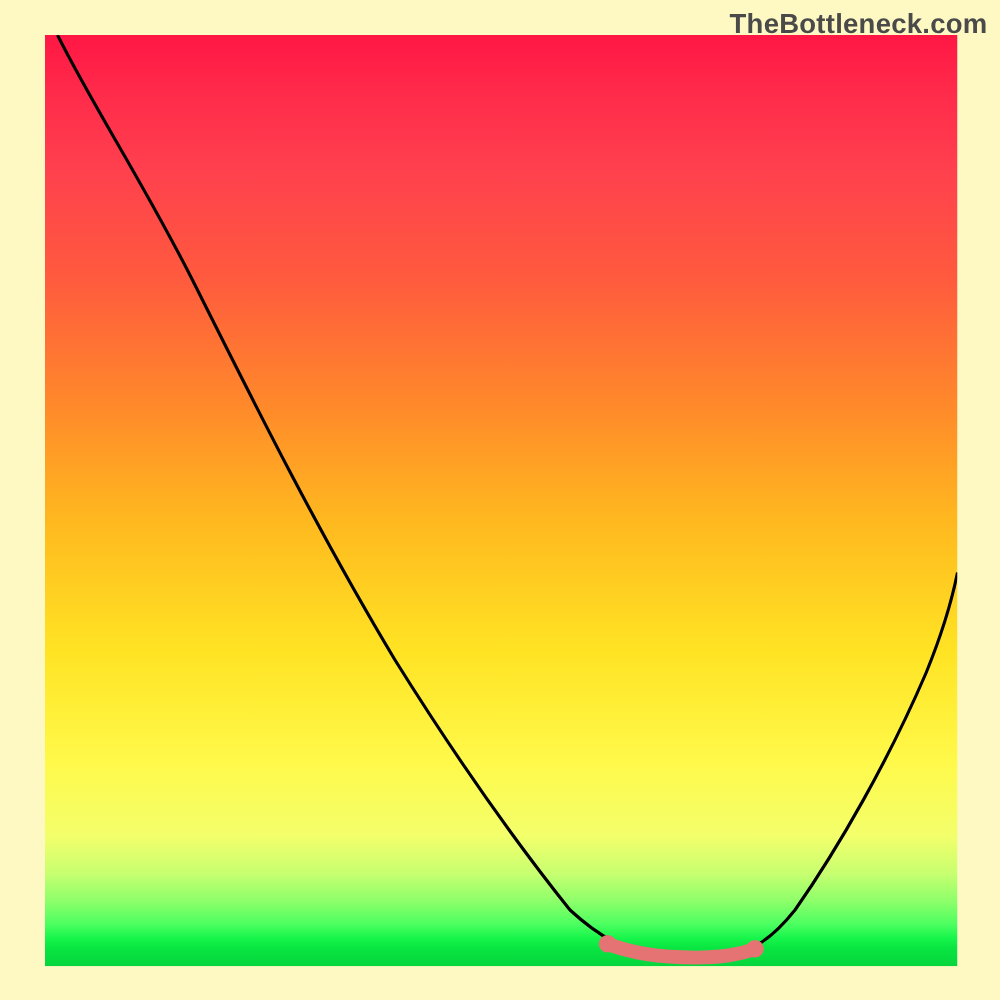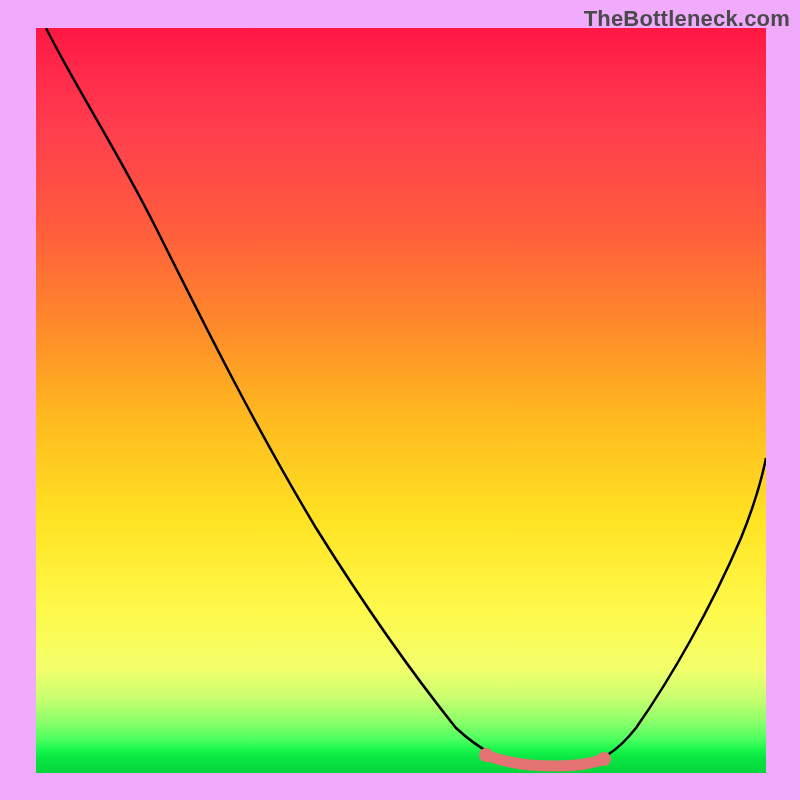--- a/index.html
+++ b/index.html
@@ -8,21 +8,21 @@
     width: 800px;
     height: 800px;
     background: #000;
     overflow: hidden;
     font-family: Arial, Helvetica, sans-serif;
   }
   .frame {
     position: relative;
     width: 800px;
     height: 800px;
-    background: #f0abfc;
+    background: #fef9c3;
   }
   .watermark {
     position: absolute;
     top: 6px;
     right: 10px;
     color: #4a4a4a;
     font-size: 22px;
     font-weight: 600;
     letter-spacing: 0.2px;
     z-index: 5;

